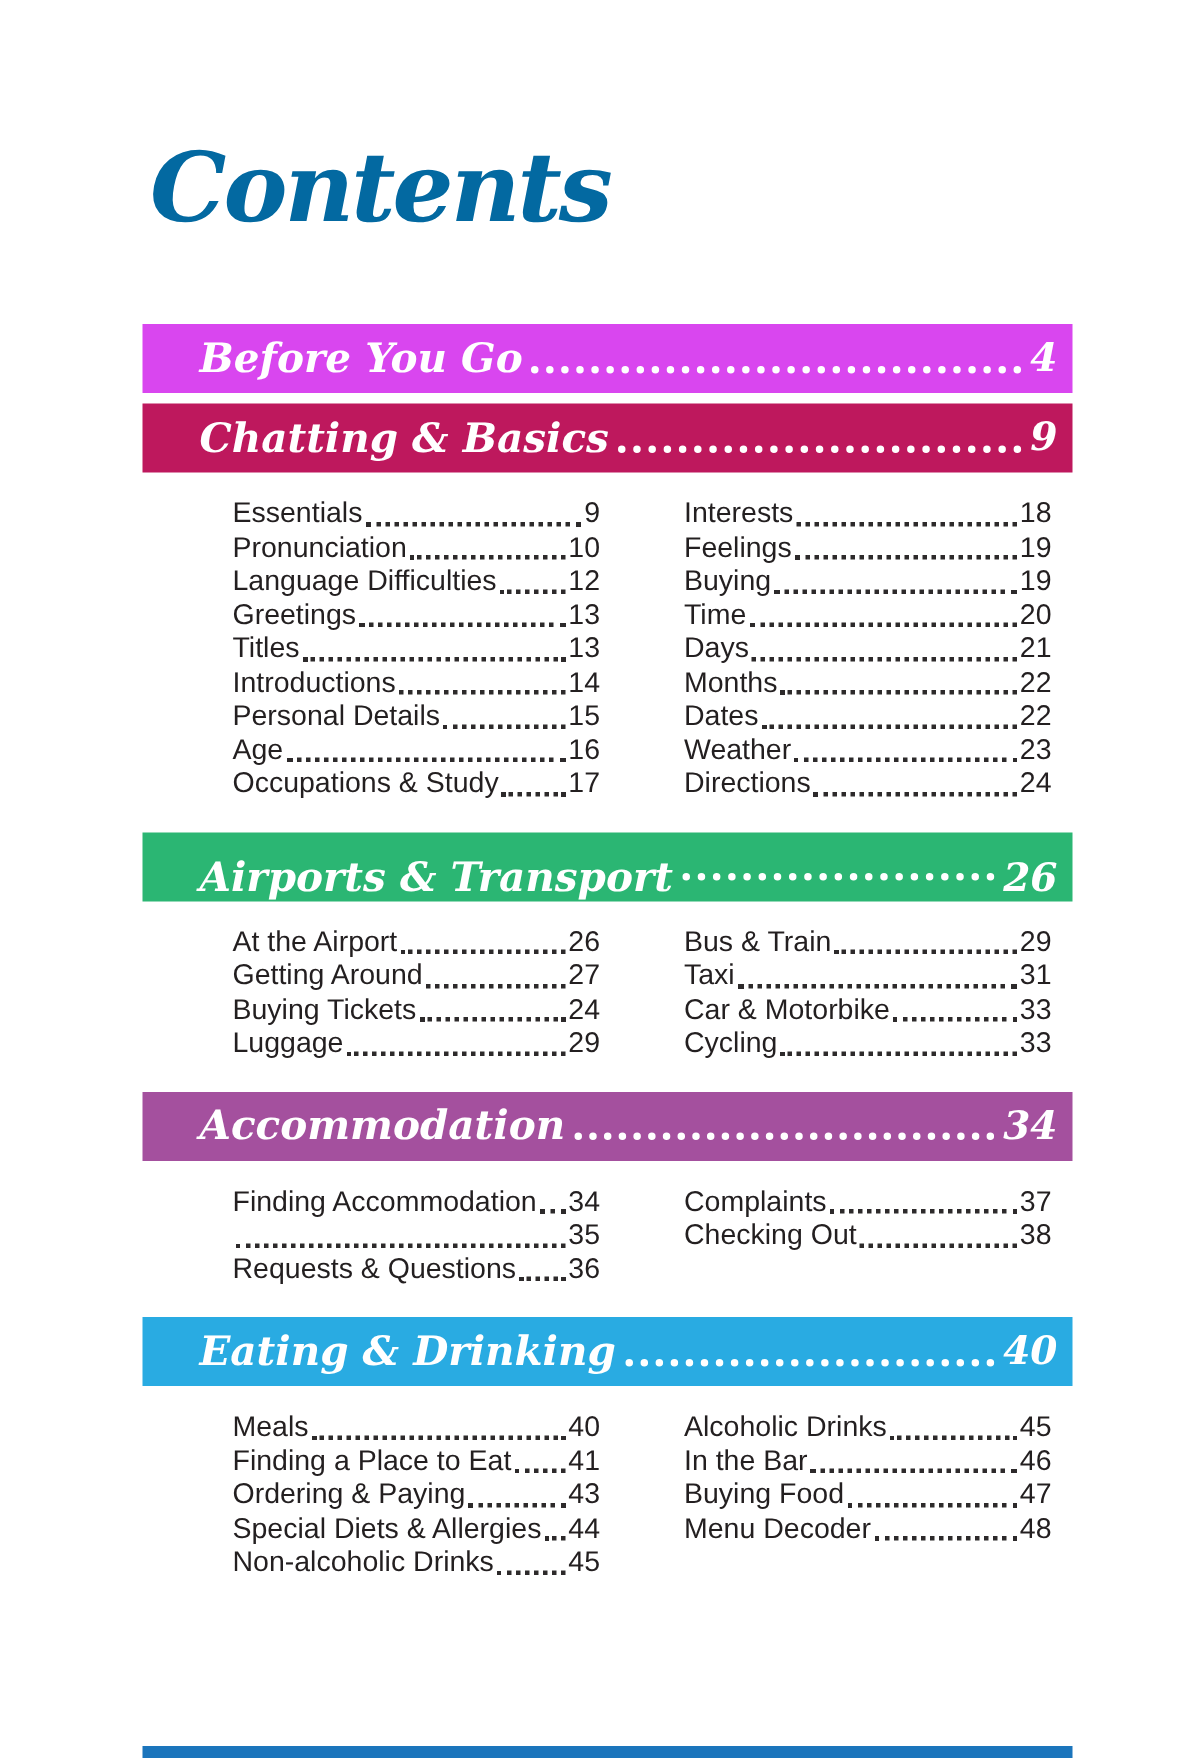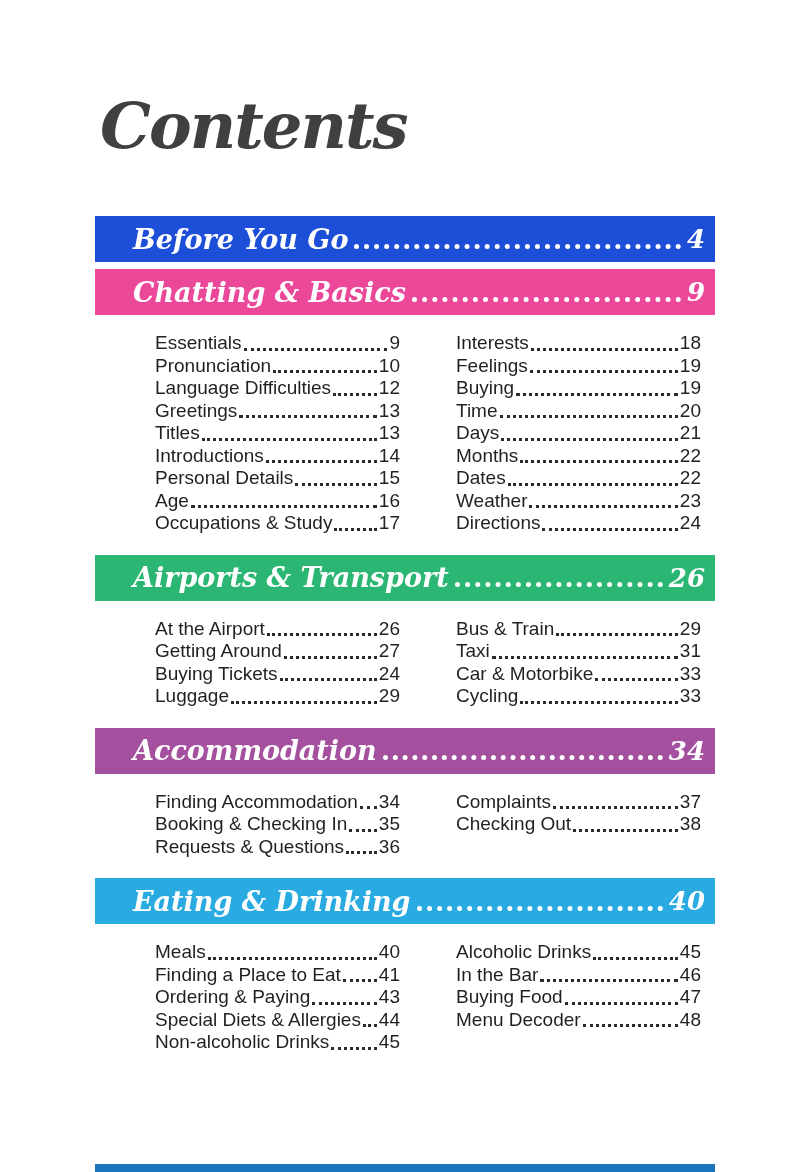--- a/index.html
+++ b/index.html
@@ -74,32 +74,32 @@
   .bottom-bar{
     position:absolute;
     left:95px;bottom:0;
     width:620px;height:8px;
   }
 </style>
 </head>
 <body>
 
 <div class="page">
-  <h1 class="title" style="color: #404040;">Contents</h1>
+  <h1 class="title" style="color: #0369a1;">Contents</h1>
 
   <div id="sections">
       <div class="section">
-        <div class="banner" style="background: #1d4ed8; margin-top: 10px;">
+        <div class="banner" style="background: #d946ef; margin-top: 10px;">
           <span class="banner-label">Before You Go</span>
           <span class="banner-leader"></span>
           <span class="banner-page">4</span>
         </div>
       </div>
       <div class="section">
-        <div class="banner" style="background: #ec4899;">
+        <div class="banner" style="background: #be185d;">
           <span class="banner-label">Chatting &amp; Basics</span>
           <span class="banner-leader"></span>
           <span class="banner-page">9</span>
         </div>
         <div class="columns">
           <div class="col">
             <div class="entry">
               <span class="entry-label">Essentials</span>
               <span class="leader"></span>
               <span class="num">9</span>
@@ -188,21 +188,21 @@
             </div>
             <div class="entry">
               <span class="entry-label">Directions</span>
               <span class="leader"></span>
               <span class="num">24</span>
             </div>
           </div>
         </div>
       </div>
       <div class="section">
-        <div class="banner" style="background: rgb(43, 182, 115);">
+        <div class="banner" style="background: rgb(43, 182, 115); align-items: flex-end;">
           <span class="banner-label">Airports &amp; Transport</span>
           <span class="banner-leader"></span>
           <span class="banner-page">26</span>
         </div>
         <div class="columns">
           <div class="col">
             <div class="entry">
               <span class="entry-label">At the Airport</span>
               <span class="leader"></span>
               <span class="num">26</span>
@@ -254,21 +254,20 @@
           <span class="banner-page">34</span>
         </div>
         <div class="columns">
           <div class="col">
             <div class="entry">
               <span class="entry-label">Finding Accommodation</span>
               <span class="leader"></span>
               <span class="num">34</span>
             </div>
             <div class="entry">
-              <span class="entry-label">Booking &amp; Checking In</span>
               <span class="leader"></span>
               <span class="num">35</span>
             </div>
             <div class="entry">
               <span class="entry-label">Requests &amp; Questions</span>
               <span class="leader"></span>
               <span class="num">36</span>
             </div>
           </div>
           <div class="col">

